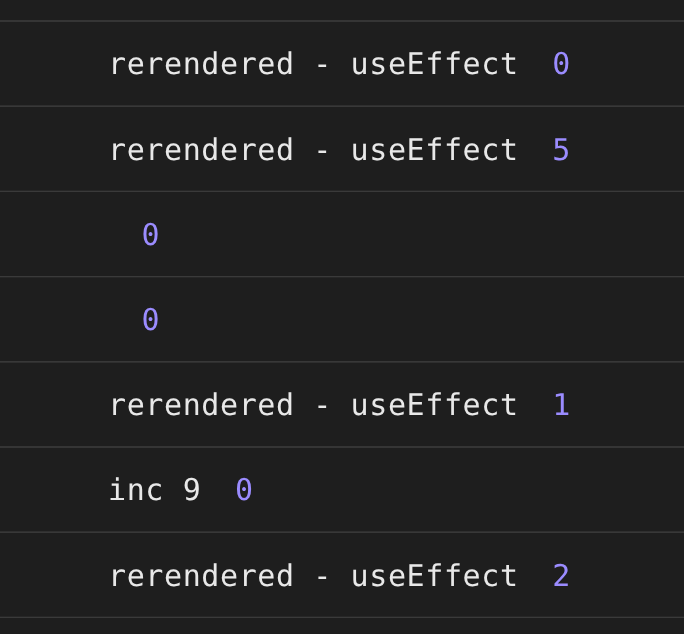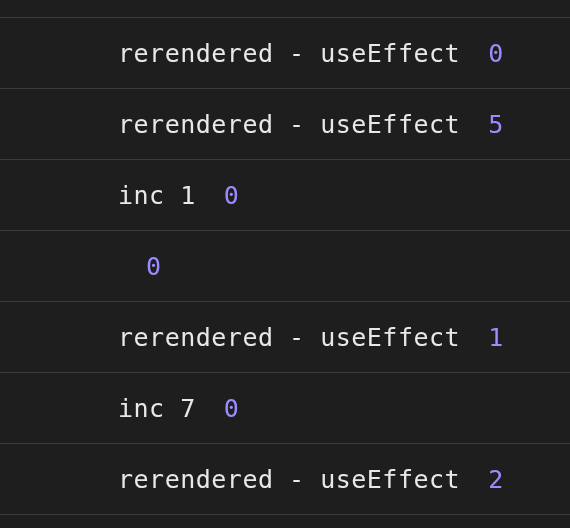--- a/index.html
+++ b/index.html
@@ -18,21 +18,21 @@
     }
     .console {
       width: 100%;
     }
     .row {
       display: flex;
       align-items: center;
       border-top: 1px solid #3a3a3a;
       border-bottom: 1px solid #3a3a3a;
       height: 72px;
-      padding-left: 118px;
+      padding-left: 90px;
       margin-top: -1px;
     }
     .row:first-child {
       height: 18px;
       border-top: none;
     }
     .row:last-child {
       height: 18px;
       border-bottom: none;
     }
@@ -64,35 +64,34 @@
     <span class="text">rerendered - useEffect</span>
     <span class="num">0</span>
   </div>
 
   <div class="row">
     <span class="text">rerendered - useEffect</span>
     <span class="num">5</span>
   </div>
 
   <div class="row">
-    <span class="text">inc 1</span>
     <span class="num">0</span>
   </div>
 
   <div class="row">
     <span class="num">0</span>
   </div>
 
   <div class="row">
     <span class="text">rerendered - useEffect</span>
     <span class="num">1</span>
   </div>
 
   <div class="row">
-    <span class="text">inc 7</span>
+    <span class="text">inc 9</span>
     <span class="num">0</span>
   </div>
 
   <div class="row">
     <span class="text">rerendered - useEffect</span>
     <span class="num">2</span>
   </div>
 
   <div class="spacer-bottom"></div>
 </div>

